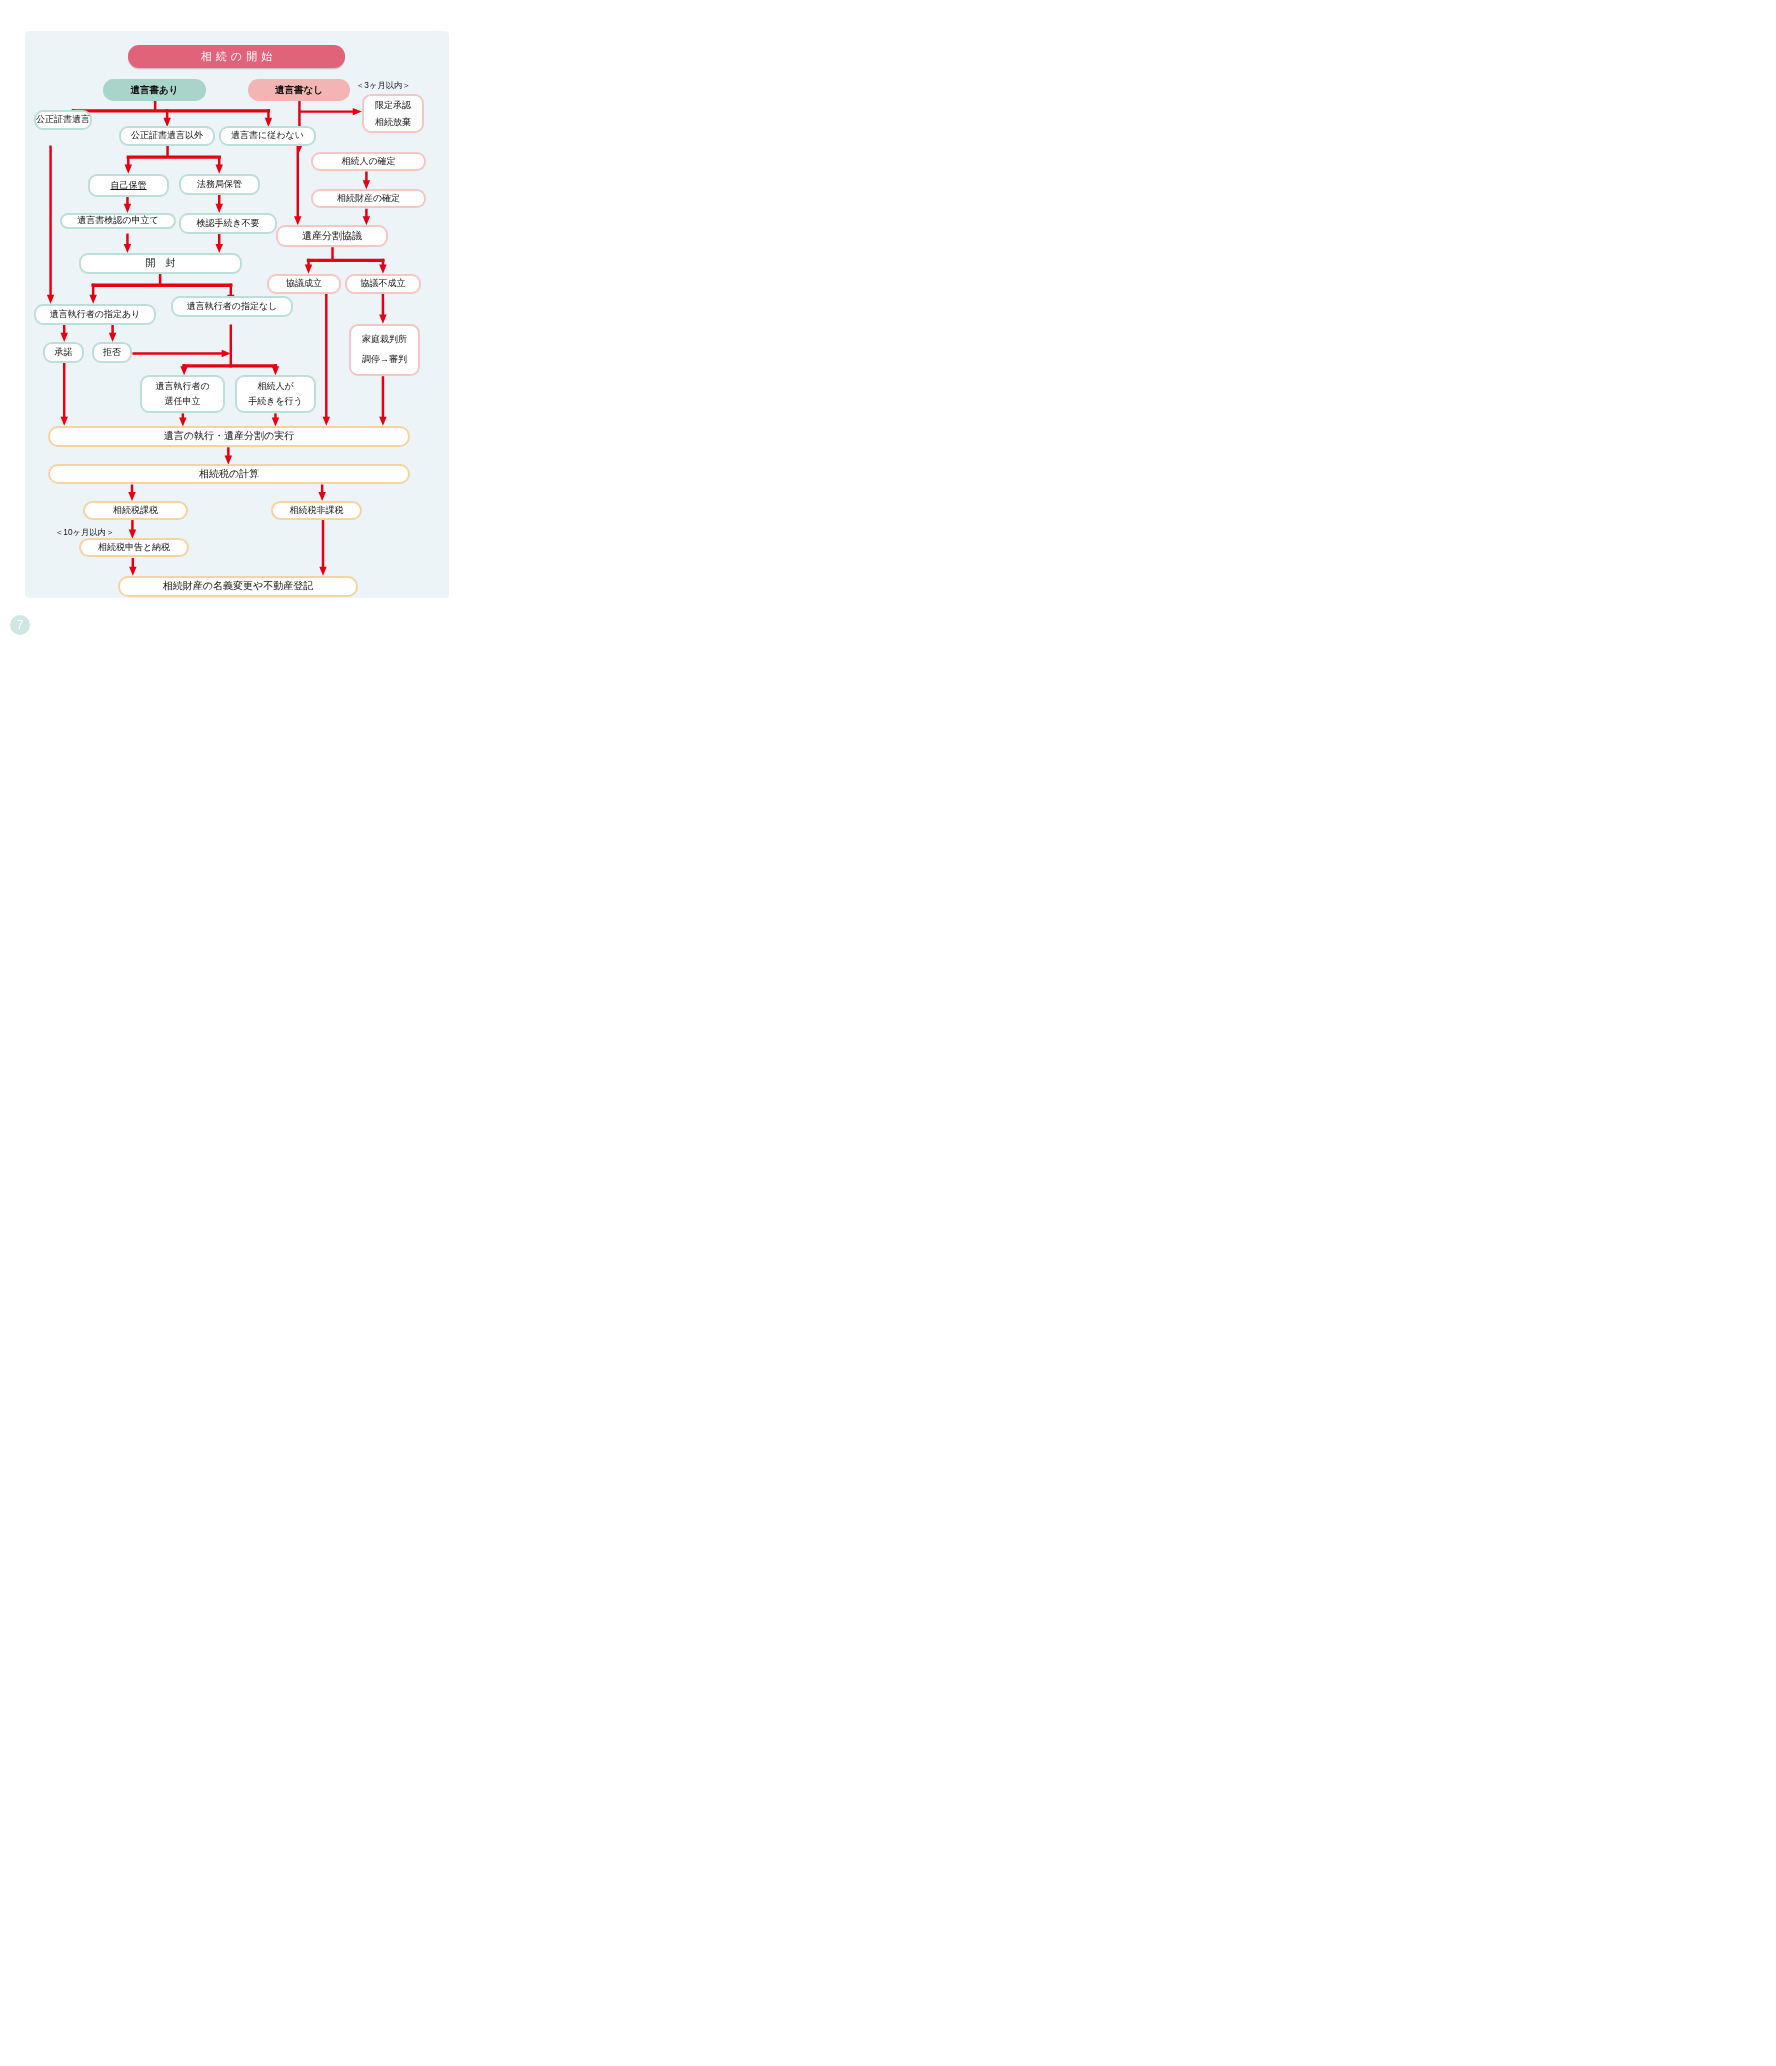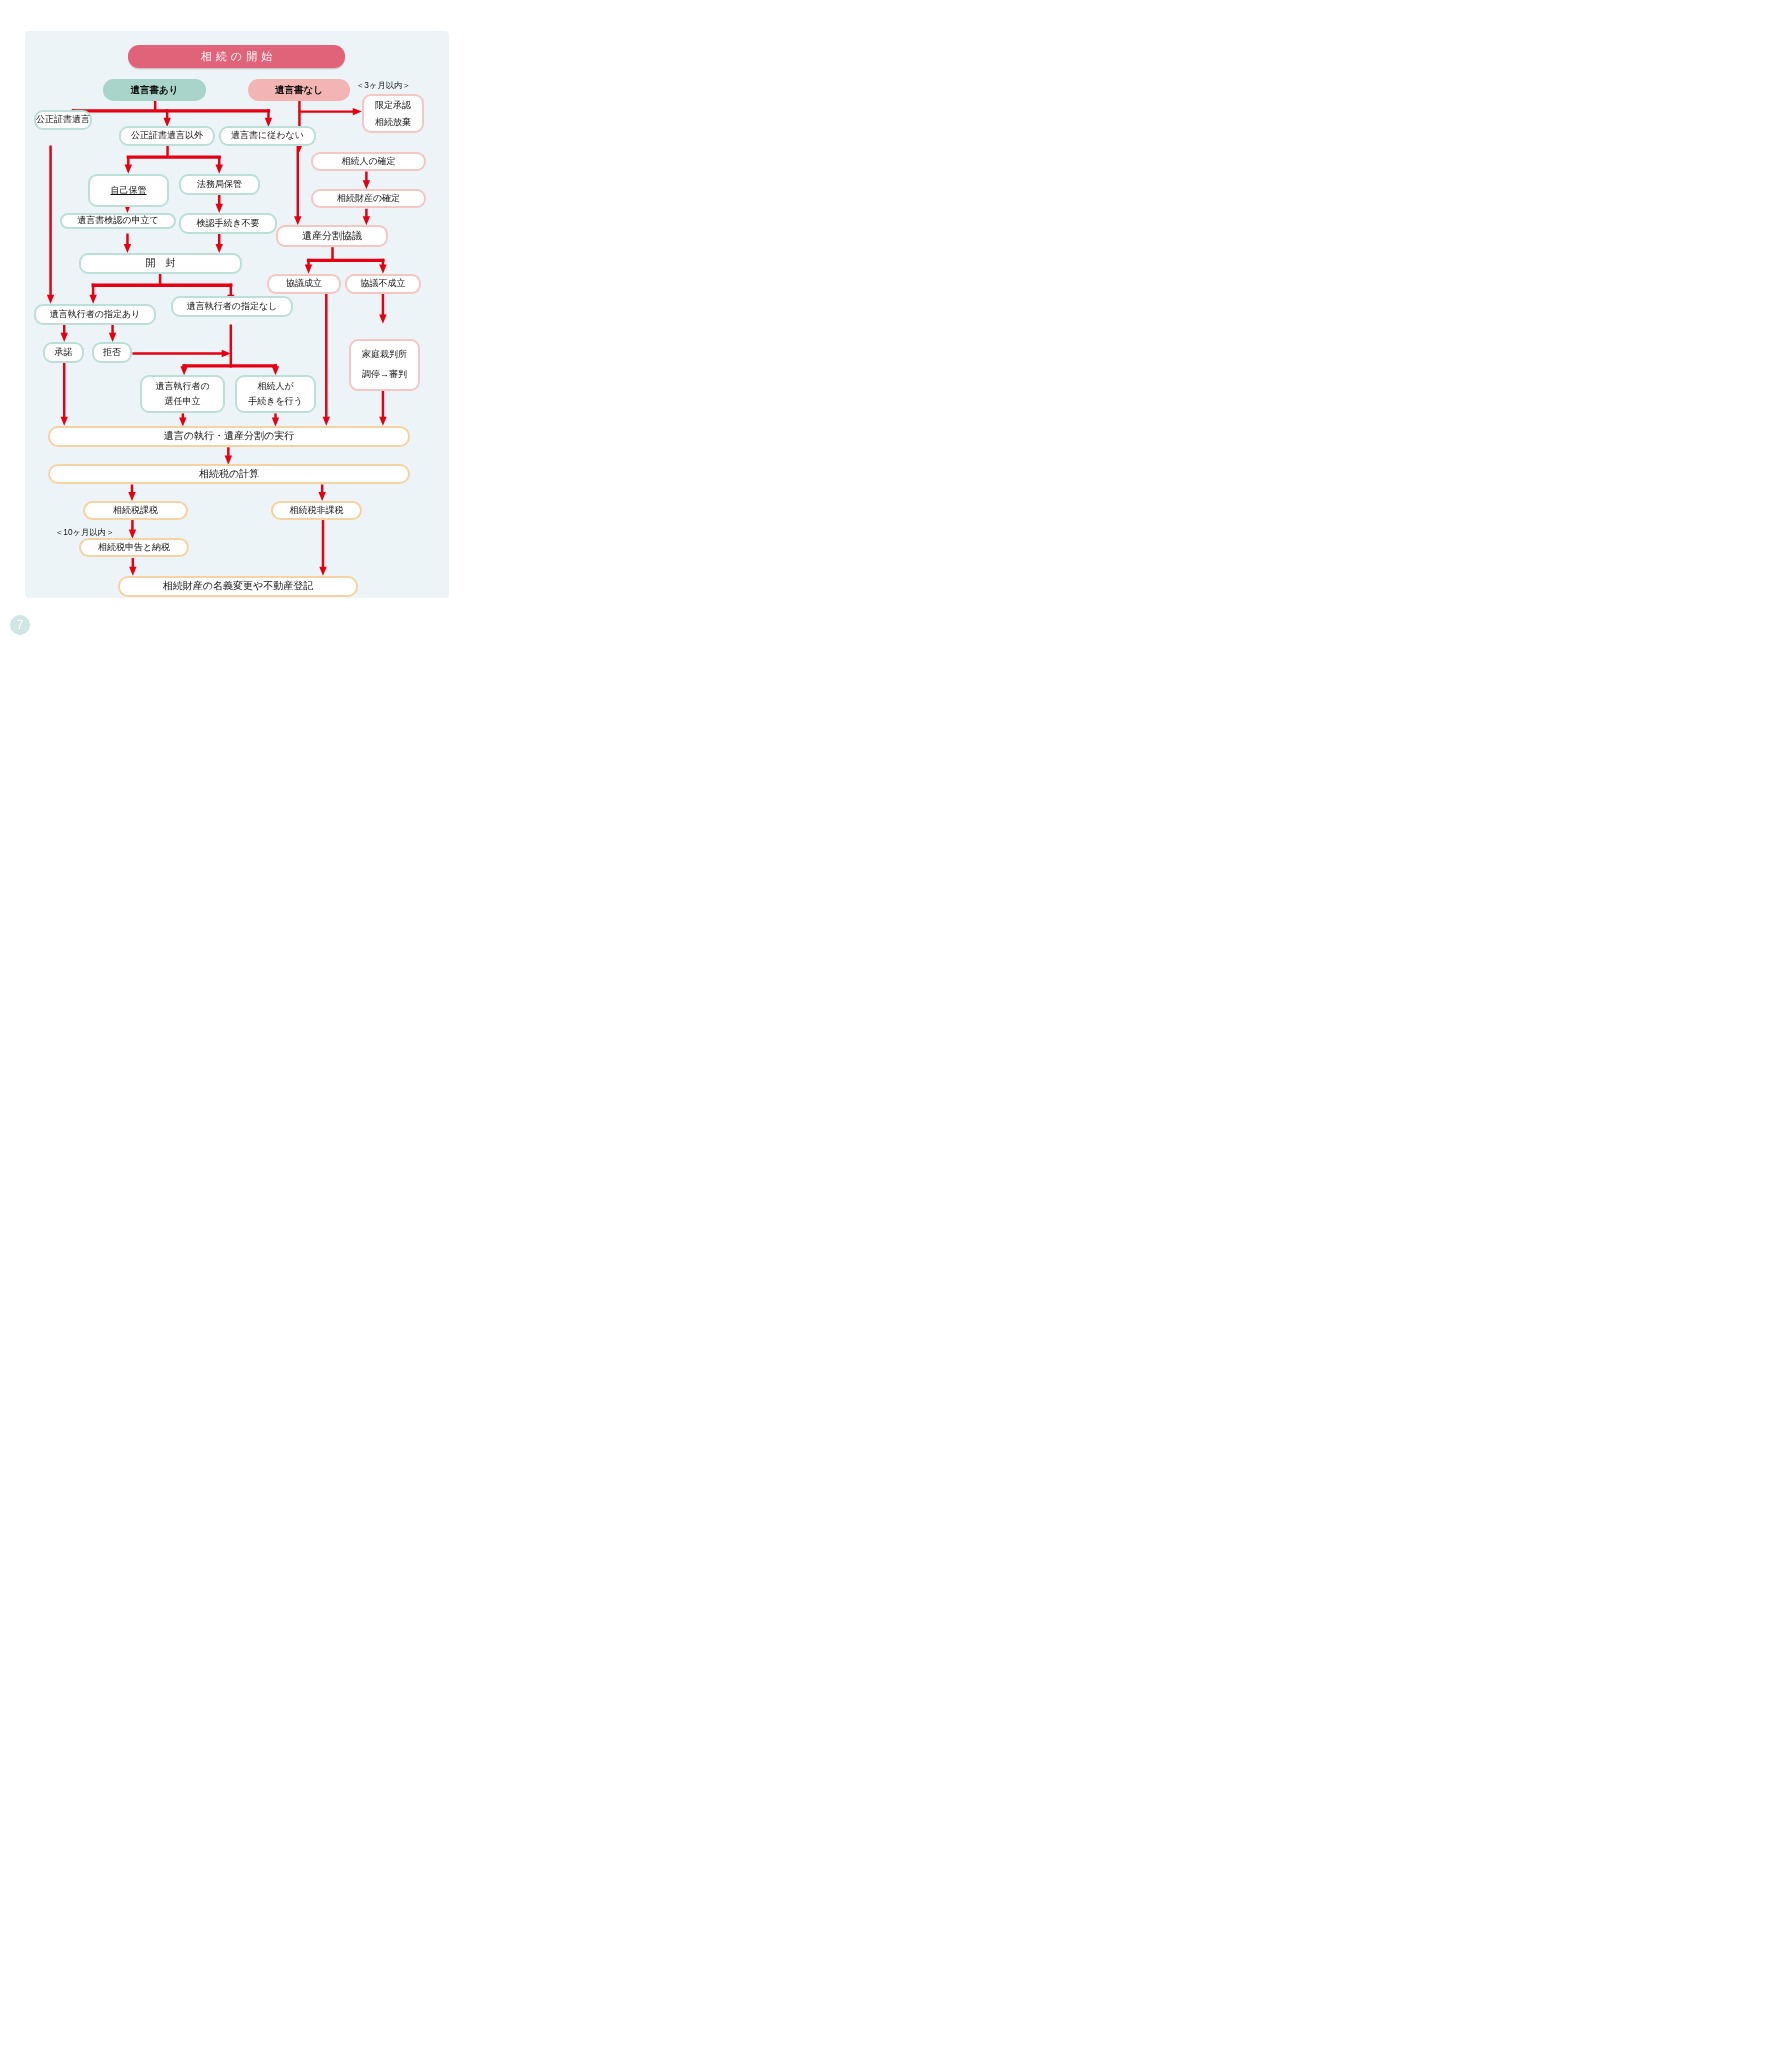--- a/index.html
+++ b/index.html
@@ -170,21 +170,21 @@
   <div class="node teal-box" style="left:34px;top:110px;width:58px;height:20px;">
     <span>公正証書遺言</span>
   </div>
   <div class="node teal-box" style="left:119px;top:126px;width:96px;height:20px;">
     <span>公正証書遺言以外</span>
   </div>
   <div class="node teal-box" style="left:219px;top:126px;width:97px;height:20px;">
     <span>遺言書に従わない</span>
   </div>
 
-  <div class="node teal-box" style="left:88px;top:174px;width:81px;height:33px;text-decoration:underline;">
+  <div class="node teal-box" style="left:88px;top:174px;width:81px;height:23px;text-decoration:underline;">
     <span>自己保管</span>
   </div>
   <div class="node teal-box" style="left:179px;top:174px;width:81px;height:20.7px;">
     <span>法務局保管</span>
   </div>
 
   <div class="node teal-box" style="left:60px;top:213px;width:116px;height:16px;">
     <span>遺言書検認の申立て</span>
   </div>
   <div class="node teal-box" style="left:179px;top:213px;width:98px;height:20.7px;">
@@ -218,21 +218,21 @@
     <span>遺言執行者の指定なし</span>
   </div>
 
   <div class="node teal-box" style="left:43px;top:342px;width:41px;height:20.7px;">
     <span>承諾</span>
   </div>
   <div class="node teal-box" style="left:92px;top:342px;width:40px;height:20.7px;">
     <span>拒否</span>
   </div>
 
-  <div class="node pink-box lh-22" style="left:349px;top:339px;width:71px;height:52px;">
+  <div class="node pink-box lh-22" style="left:349px;top:324px;width:71px;height:52px;">
     <span>家庭裁判所</span>
     <span>調停→審判</span>
   </div>
 
   <div class="node teal-box lh-17" style="left:140px;top:375px;width:85px;height:38px;">
     <span>遺言執行者の</span>
     <span>選任申立</span>
   </div>
   <div class="node teal-box lh-17" style="left:235px;top:375px;width:81px;height:38px;">
     <span>相続人が</span>

